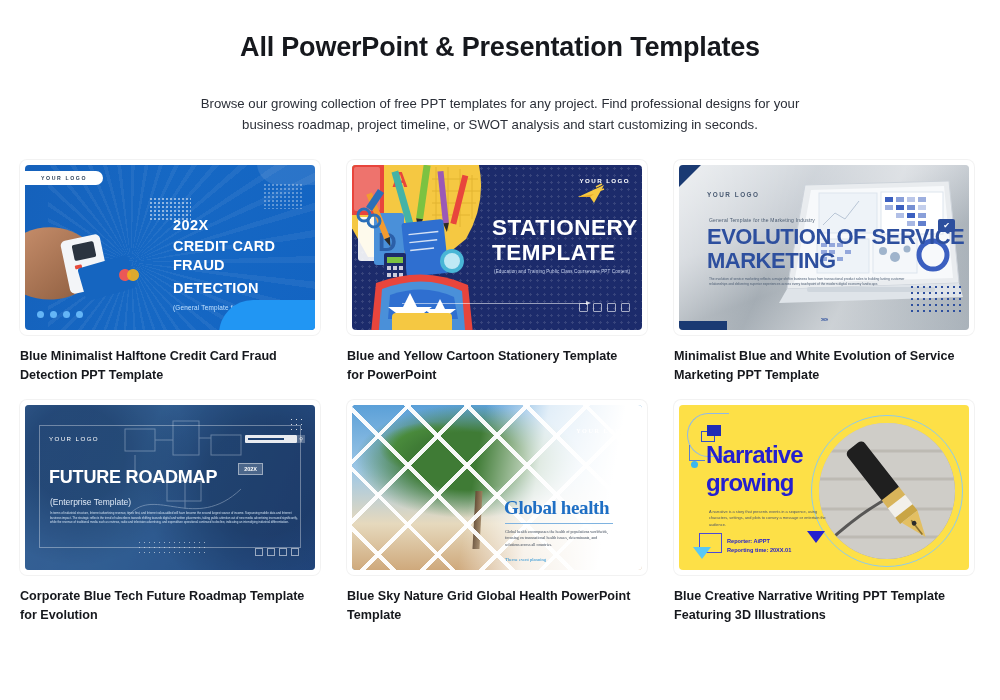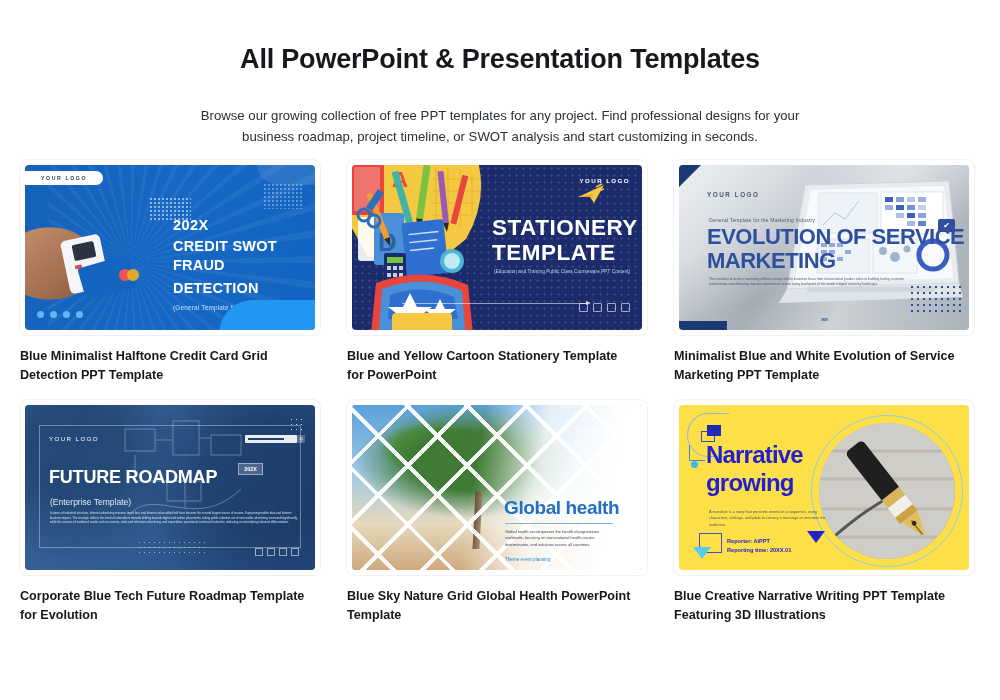--- a/index.html
+++ b/index.html
@@ -12,21 +12,21 @@
   }
   .page { width: 1000px; height: 700px; position: relative; background:#fff; }
 
   
   .page-title {
     text-align: center;
     font-size: 27px;
     font-weight: bold;
     color: #16181d;
     letter-spacing: -0.2px;
-    padding-top: 44px;
+    padding-top: 32px;
   }
   .page-subtitle {
     width: 600px;
     margin: 30px auto 0 auto;
     text-align: center;
     font-size: 13.2px;
     line-height: 21px;
     color: #2b2f38;
   }
 
@@ -183,21 +183,21 @@
   .c4 .dotsq { position:absolute; right:10px; top:12px; width:16px;height:14px;
     background-image: radial-gradient(rgba(255,255,255,.8) 0.8px, transparent 0.9px);
     background-size:5px 5px;}
   .c4 .botdots { position:absolute; left:112px; bottom:16px; width:70px; height:14px;
     background-image: radial-gradient(rgba(255,255,255,.55) 0.7px, transparent 0.8px);
     background-size:5px 5px;}
   .c4 .sqs { position:absolute; right:16px; bottom:14px; display:flex; gap:4px;}
   .c4 .sqs i{display:block;width:8px;height:8px;border:1px solid rgba(255,255,255,.55);}
 
   
-  .c5 { background: linear-gradient(115deg,#2f7ac9 0%,#7fb4dd 28%,#cfe3f2 58%,#f2f7fb 100%); }
+  .c5 { background: linear-gradient(115deg,#2f7ac9 0%,#7fb4dd 28%,#cfe3f2 58%,#f2f7fb 100%); font-family: Liberation Serif, serif; }
   .c5 .scene { position:absolute; inset:0;
     background:
       radial-gradient(ellipse 52% 46% at 40% 34%, #3f7b35 0 38%, rgba(63,123,53,.35) 62%, transparent 75%),
       radial-gradient(ellipse 26% 22% at 28% 26%, #58a045 0 50%, transparent 72%),
       linear-gradient(180deg,#5ba0d8 0%,#9fc8e6 40%,#e6d9bd 72%,#cfa97c 100%);
   }
   .c5 .trunk { position:absolute; left:42%; top:52%; width:7px; height:58px;
     background:linear-gradient(90deg,#5a4128,#8a6a43); transform:skewX(-3deg);}
   .c5 .diag {
     position:absolute; inset:-40px;
@@ -276,34 +276,34 @@
             <rect x="56" y="66" width="7" height="4" rx="1" fill="#e74c3c" transform="rotate(-12 59 68)"></rect>
             <rect x="66" y="68" width="7" height="4" rx="1" fill="#f1c40f" transform="rotate(-12 69 70)"></rect>
             <rect x="62" y="62" width="52" height="34" rx="3" fill="#1565c0" transform="rotate(-16 88 79)"></rect>
             <circle cx="106" cy="76" r="6" fill="#eb5757" transform="rotate(-16 106 76)"></circle>
             <circle cx="114" cy="76" r="6" fill="#f2b01e" opacity=".9" transform="rotate(-16 114 76)"></circle>
           </svg>
           <div class="dotgrid"></div>
           <div class="dotgrid2"></div>
           <div class="txt">
             <div class="yr">202X</div>
-            <div class="h1">CREDIT SWOT FRAUD</div>
+            <div class="h1">CREDIT CARD FRAUD</div>
             <div class="h1">DETECTION</div>
             <div class="sub">(General Template for Financial Sector)</div>
           </div>
           <div class="dots">
             <i></i>
             <i></i>
             <i></i>
             <i></i>
           </div>
           <div class="wave"></div>
         </div>
       </div>
-      <div class="card-title">Blue Minimalist Halftone Credit Card Grid Detection PPT Template</div>
+      <div class="card-title">Blue Minimalist Halftone Credit Card Fraud Detection PPT Template</div>
     </div>
 
     <div class="card">
       <div class="thumb-wrap">
         <div class="thumb c3">
           <div class="polka"></div>
           <svg class="supplies" viewBox="0 0 152 182">
             <path d="M0 0 H130 Q140 40 118 78 L96 96 L20 96 L0 60 Z" fill="#f5c842"></path>
             <g stroke="#e2b431" stroke-width="1">
               <path d="M88 6 V70 M100 6 V70 M112 8 V66 M124 14 V58"></path>

